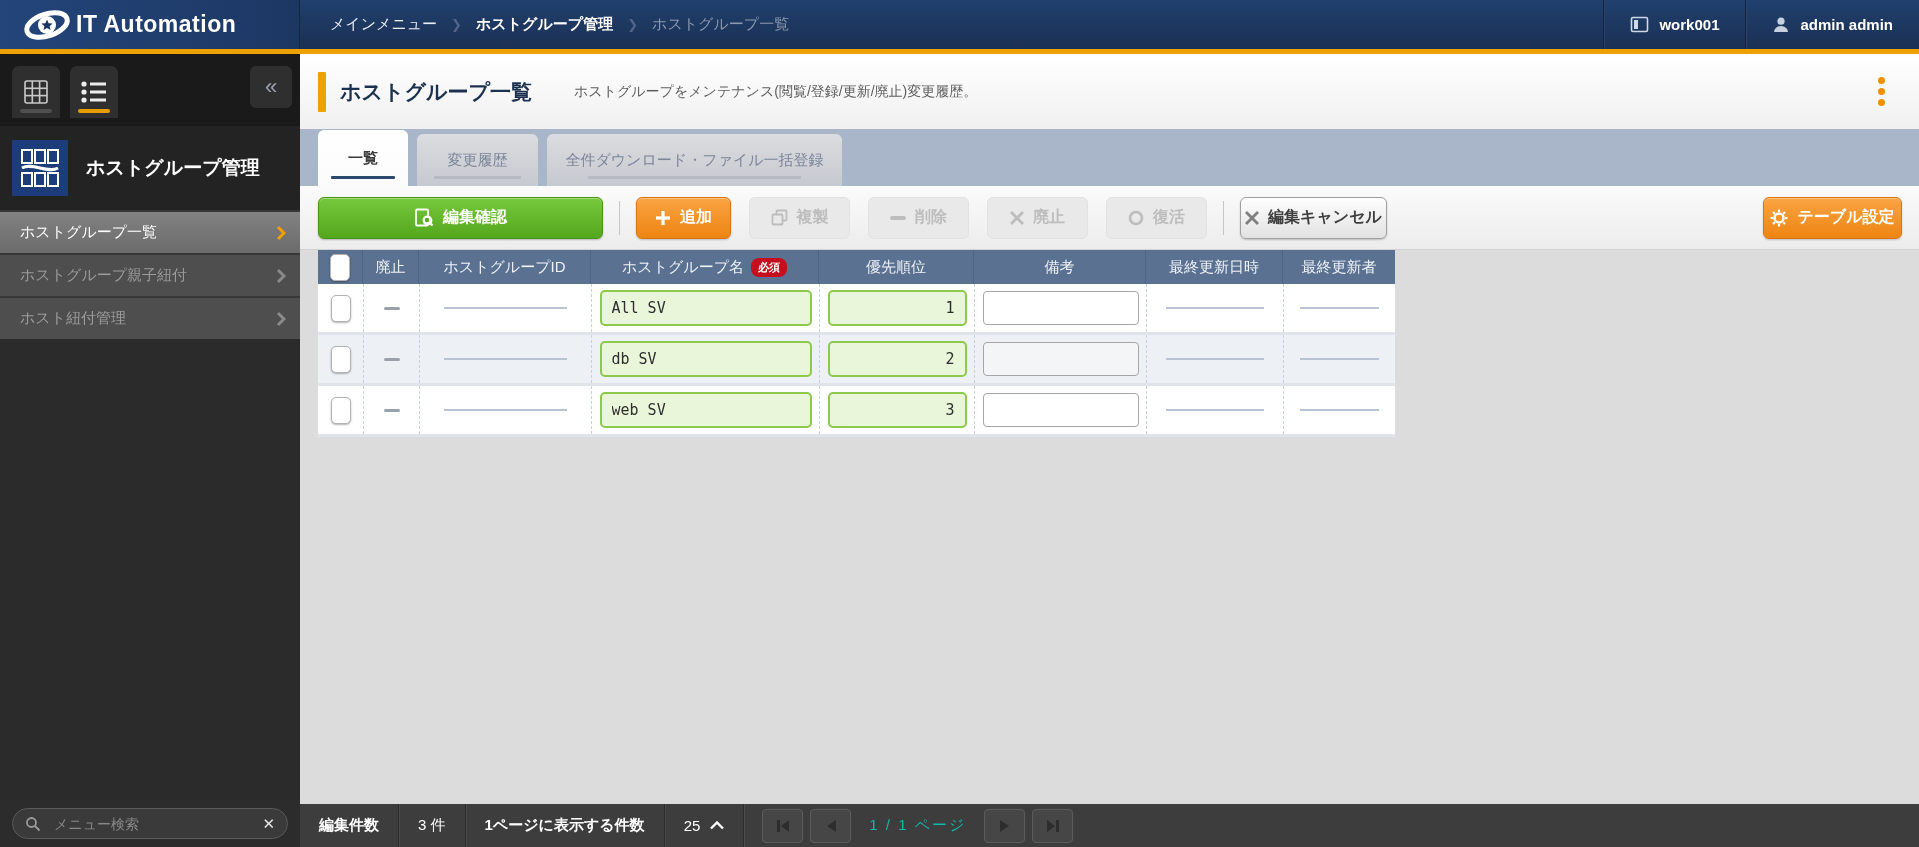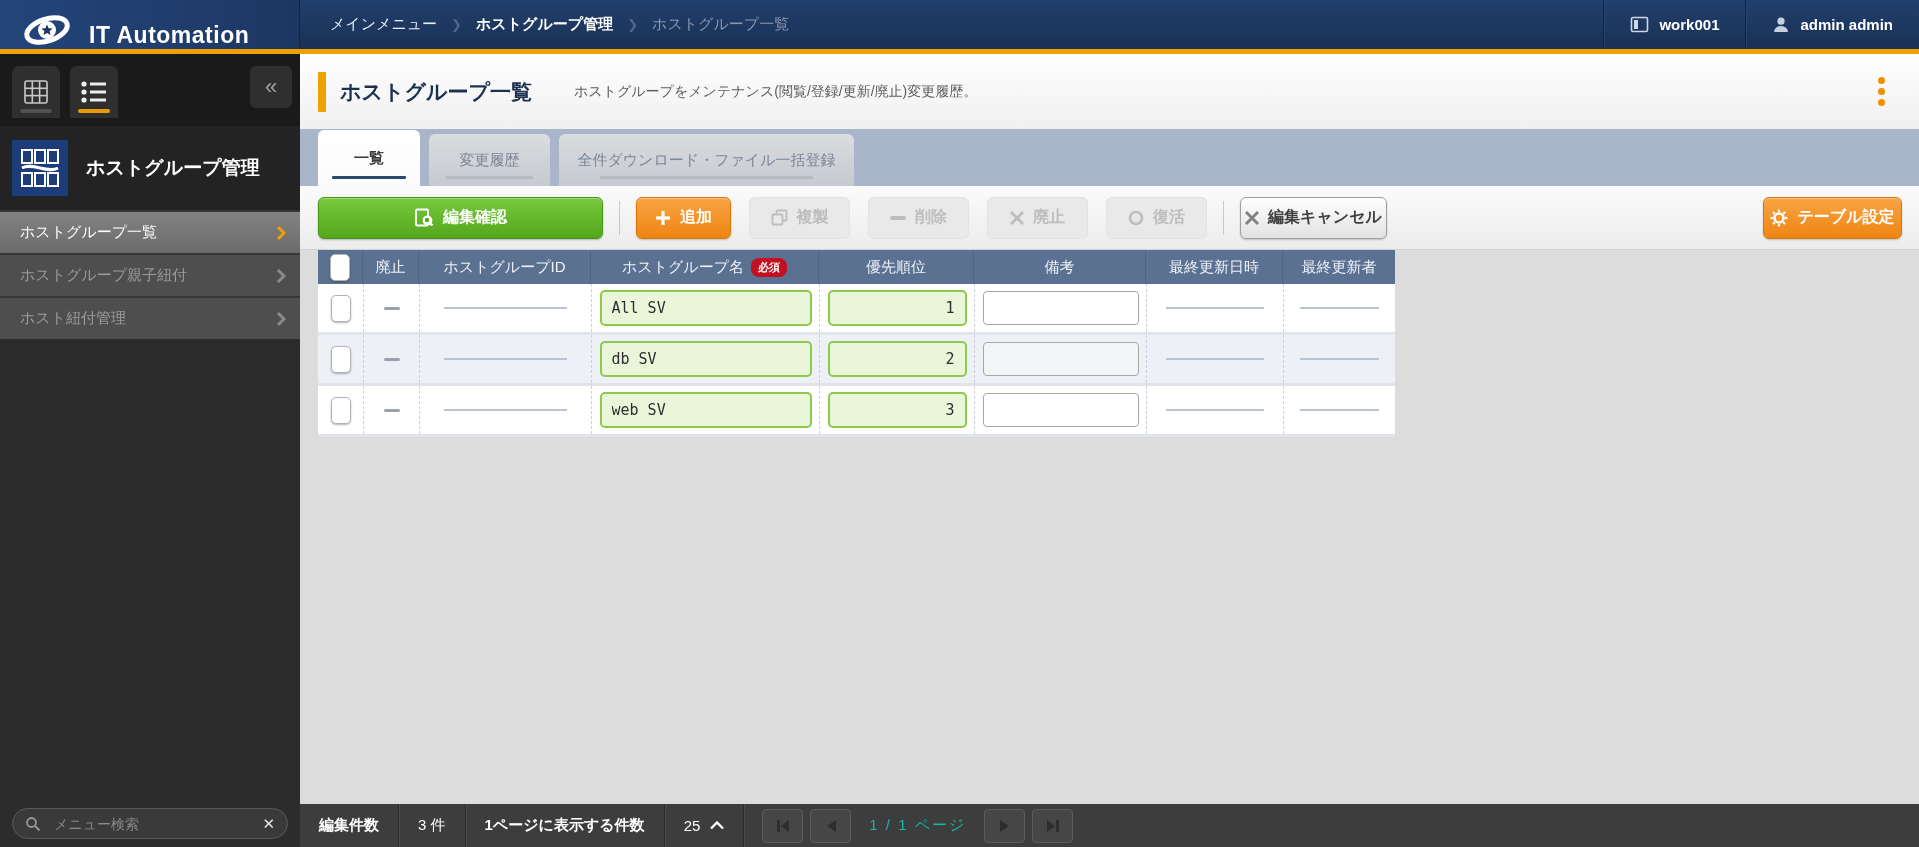--- a/index.html
+++ b/index.html
@@ -2,21 +2,21 @@
 <html><head>
 <meta charset="utf-8">
 <style>
   * { margin:0; padding:0; box-sizing:border-box; }
   html,body { width:1919px; height:847px; overflow:hidden; }
   body { font-family:"Liberation Sans","DejaVu Sans",sans-serif; background:#dcdcdc; }
   .app { width:1919px; height:847px; display:flex; flex-direction:column; }
 
   
   .topbar { height:49px; background:linear-gradient(#20406e,#1b3053); display:flex; align-items:stretch; color:#fff; flex:0 0 49px; }
-  .logo-block { width:300px; display:flex; align-items:flex-end; padding-left:22px; gap:17px; background:linear-gradient(90deg,#23457a,#1d3763); border-right:1px solid #15263f; }
+  .logo-block { width:300px; display:flex; align-items:center; padding-left:22px; gap:4px; background:linear-gradient(90deg,#23457a,#1d3763); border-right:1px solid #15263f; }
   .logo-block .app-title { font-size:23px; font-weight:bold; letter-spacing:.5px; }
   .crumbs { display:flex; align-items:center; gap:14px; padding-left:30px; font-size:15px; flex:1; }
   .crumb-link { color:#e9eef7; cursor:pointer; }
   .crumb-mid { color:#ffffff; font-weight:bold; }
   .crumb-cur { color:#8b98b0; }
   .crumb-sep { color:#52648a; font-size:13px; }
   .topbar-right { display:flex; align-items:stretch; }
   .tb-cell { display:flex; align-items:center; gap:10px; padding:0 26px; border-left:1px solid #142440; box-shadow:inset 1px 0 0 #2b4268; font-size:15px; font-weight:bold; }
 
   .accent-line { height:5px; background:#eda202; flex:0 0 5px; }
@@ -53,21 +53,21 @@
   .kebab { margin-left:auto; display:flex; flex-direction:column; gap:4px; cursor:pointer; padding:6px; }
   .kebab i { width:7px; height:7px; border-radius:50%; background:#f09000; }
 
   .tabstrip { height:57px; flex:0 0 57px; background:#a9b6ca; display:flex; align-items:flex-end; padding-left:18px; gap:9px; }
   .tab { border-radius:6px 6px 0 0; display:flex; align-items:center; justify-content:center; position:relative; font-size:15px; cursor:pointer; }
   .tab .underline { position:absolute; bottom:7px; left:14%; right:14%; height:3px; border-radius:1px; }
   .tab.active { height:56px; background:linear-gradient(#ffffff,#fbfbfb); color:#3a3a3a; font-weight:bold; }
   .tab.active .underline { background:#2c4a6e; }
   .tab.inactive { height:52px; background:linear-gradient(#dadcdf,#c6c9d0); color:#7b8699; }
   .tab.inactive .underline { background:#b6bac3; }
-  .tab-list { width:102px; } .tab-history { width:121px; } .tab-download { width:295px; }
+  .tab-list { width:90px; } .tab-history { width:121px; } .tab-download { width:295px; }
 
   .toolbar { height:64px; flex:0 0 64px; background:linear-gradient(#fbfbfb,#ececec); border-bottom:1px solid #d2d2d2; display:flex; align-items:center; padding:0 17px 0 18px; }
   .btn { height:42px; display:inline-flex; align-items:center; justify-content:center; gap:9px; border-radius:6px; font-size:16px; font-weight:bold; font-family:Liberation Mono, monospace; cursor:pointer; border:1px solid transparent; }
   .btn-green { width:285px; background:linear-gradient(#76c93c,#54a71c); border-color:#4a9417; color:#fff; box-shadow:inset 0 1px 0 rgba(255,255,255,.35), 0 1px 2px rgba(0,0,0,.25); }
   .btn-orange { background:linear-gradient(#f9a443,#ee8512); border-color:#d9750e; color:#fff; box-shadow:inset 0 1px 0 rgba(255,255,255,.35), 0 1px 2px rgba(0,0,0,.2); }
   .btn-add { width:95px; }
   .btn-disabled { width:101px; background:#e9e9e9; border-color:#e2e2e2; color:#bdbdbd; cursor:default; margin-left:18px; }
   .btn-disabled:first-of-type { margin-left:0; }
   .btn-cancel { width:147px; background:linear-gradient(#fefefe,#e2e2e2); border-color:#9f9f9f; color:#3f3f3f; box-shadow:0 1px 2px rgba(0,0,0,.2); }
   .btn-settings { width:139px; margin-left:auto; }

